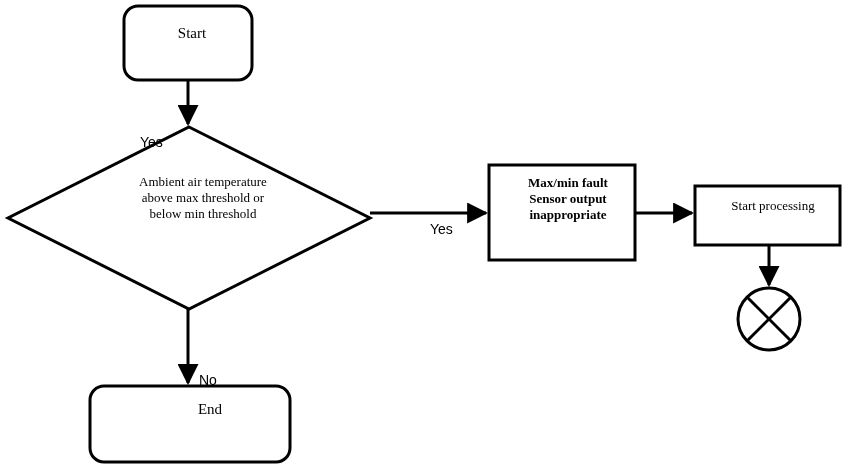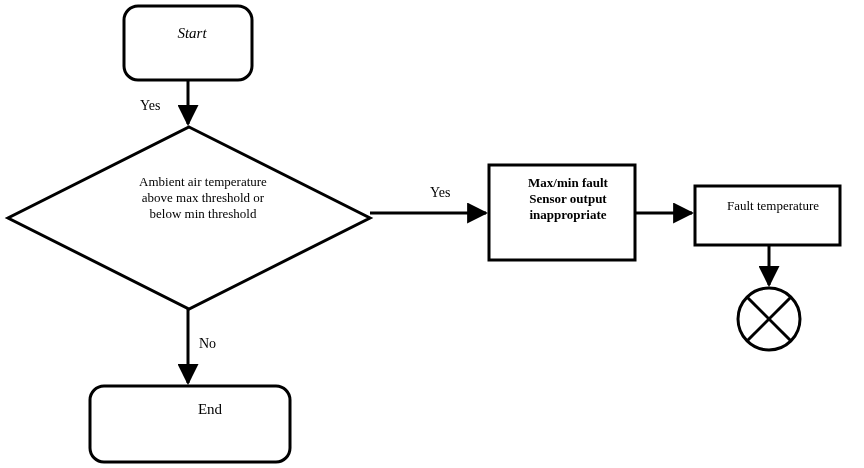--- a/index.html
+++ b/index.html
@@ -36,23 +36,24 @@
     font-size: 15px;
     text-align: center;
   }
   .body-label {
     font-size: 13px;
     text-align: center;
   }
   .edge-label {
     position: absolute;
     color: #000000;
-    font-family: Liberation Serif, serif;
+    font-family: Liberation Sans, sans-serif;
     font-size: 14px;
     white-space: nowrap;
+    margin-top: 36px;
   }
   .hit {
     position: absolute;
     background: transparent;
   }
 </style>
 </head>
 <body>
 
 <div id="canvas">
@@ -82,31 +83,31 @@
 
     <line x1="370" y1="213" x2="486" y2="213" stroke="#000000" stroke-width="3" marker-end="url(#arrow)"></line>
 
     <line x1="188" y1="309" x2="188" y2="383" stroke="#000000" stroke-width="3" marker-end="url(#arrow)"></line>
 
     <line x1="635" y1="213" x2="692" y2="213" stroke="#000000" stroke-width="3" marker-end="url(#arrow)"></line>
 
     <line x1="769" y1="245" x2="769" y2="285" stroke="#000000" stroke-width="3" marker-end="url(#arrow)"></line>
   </svg>
 
-  <div class="shape-text node-label" style="left:124px; top:24px; width:136px;font-style:italic;">Start</div>
+  <div class="shape-text node-label" style="left:124px; top:24px; width:136px;">Start</div>
 
   <div class="shape-text body-label" style="left:108px; top:174px; width:190px;">Ambient air temperature
 above max threshold or
 below min threshold</div>
 
   <div class="shape-text body-label" style="left:503px; top:175px; width:130px;font-weight:bold;">Max/min fault
 Sensor output
 inappropriate</div>
 
-  <div class="shape-text body-label" style="left:708px; top:198px; width:130px;">Fault temperature</div>
+  <div class="shape-text body-label" style="left:708px; top:198px; width:130px;">Start processing</div>
 
   <div class="shape-text node-label" style="left:90px; top:400px; width:200px;padding-left:20px;">End</div>
 
   <div class="edge-label" style="left:140px; top:98px;">Yes</div>
 
   <div class="edge-label" style="left:430px; top:185px;">Yes</div>
 
   <div class="edge-label" style="left:199px; top:336px;">No</div>
 
   <div class="hit" style="left:124px; top:6px; width:128px; height:74px;"></div>

